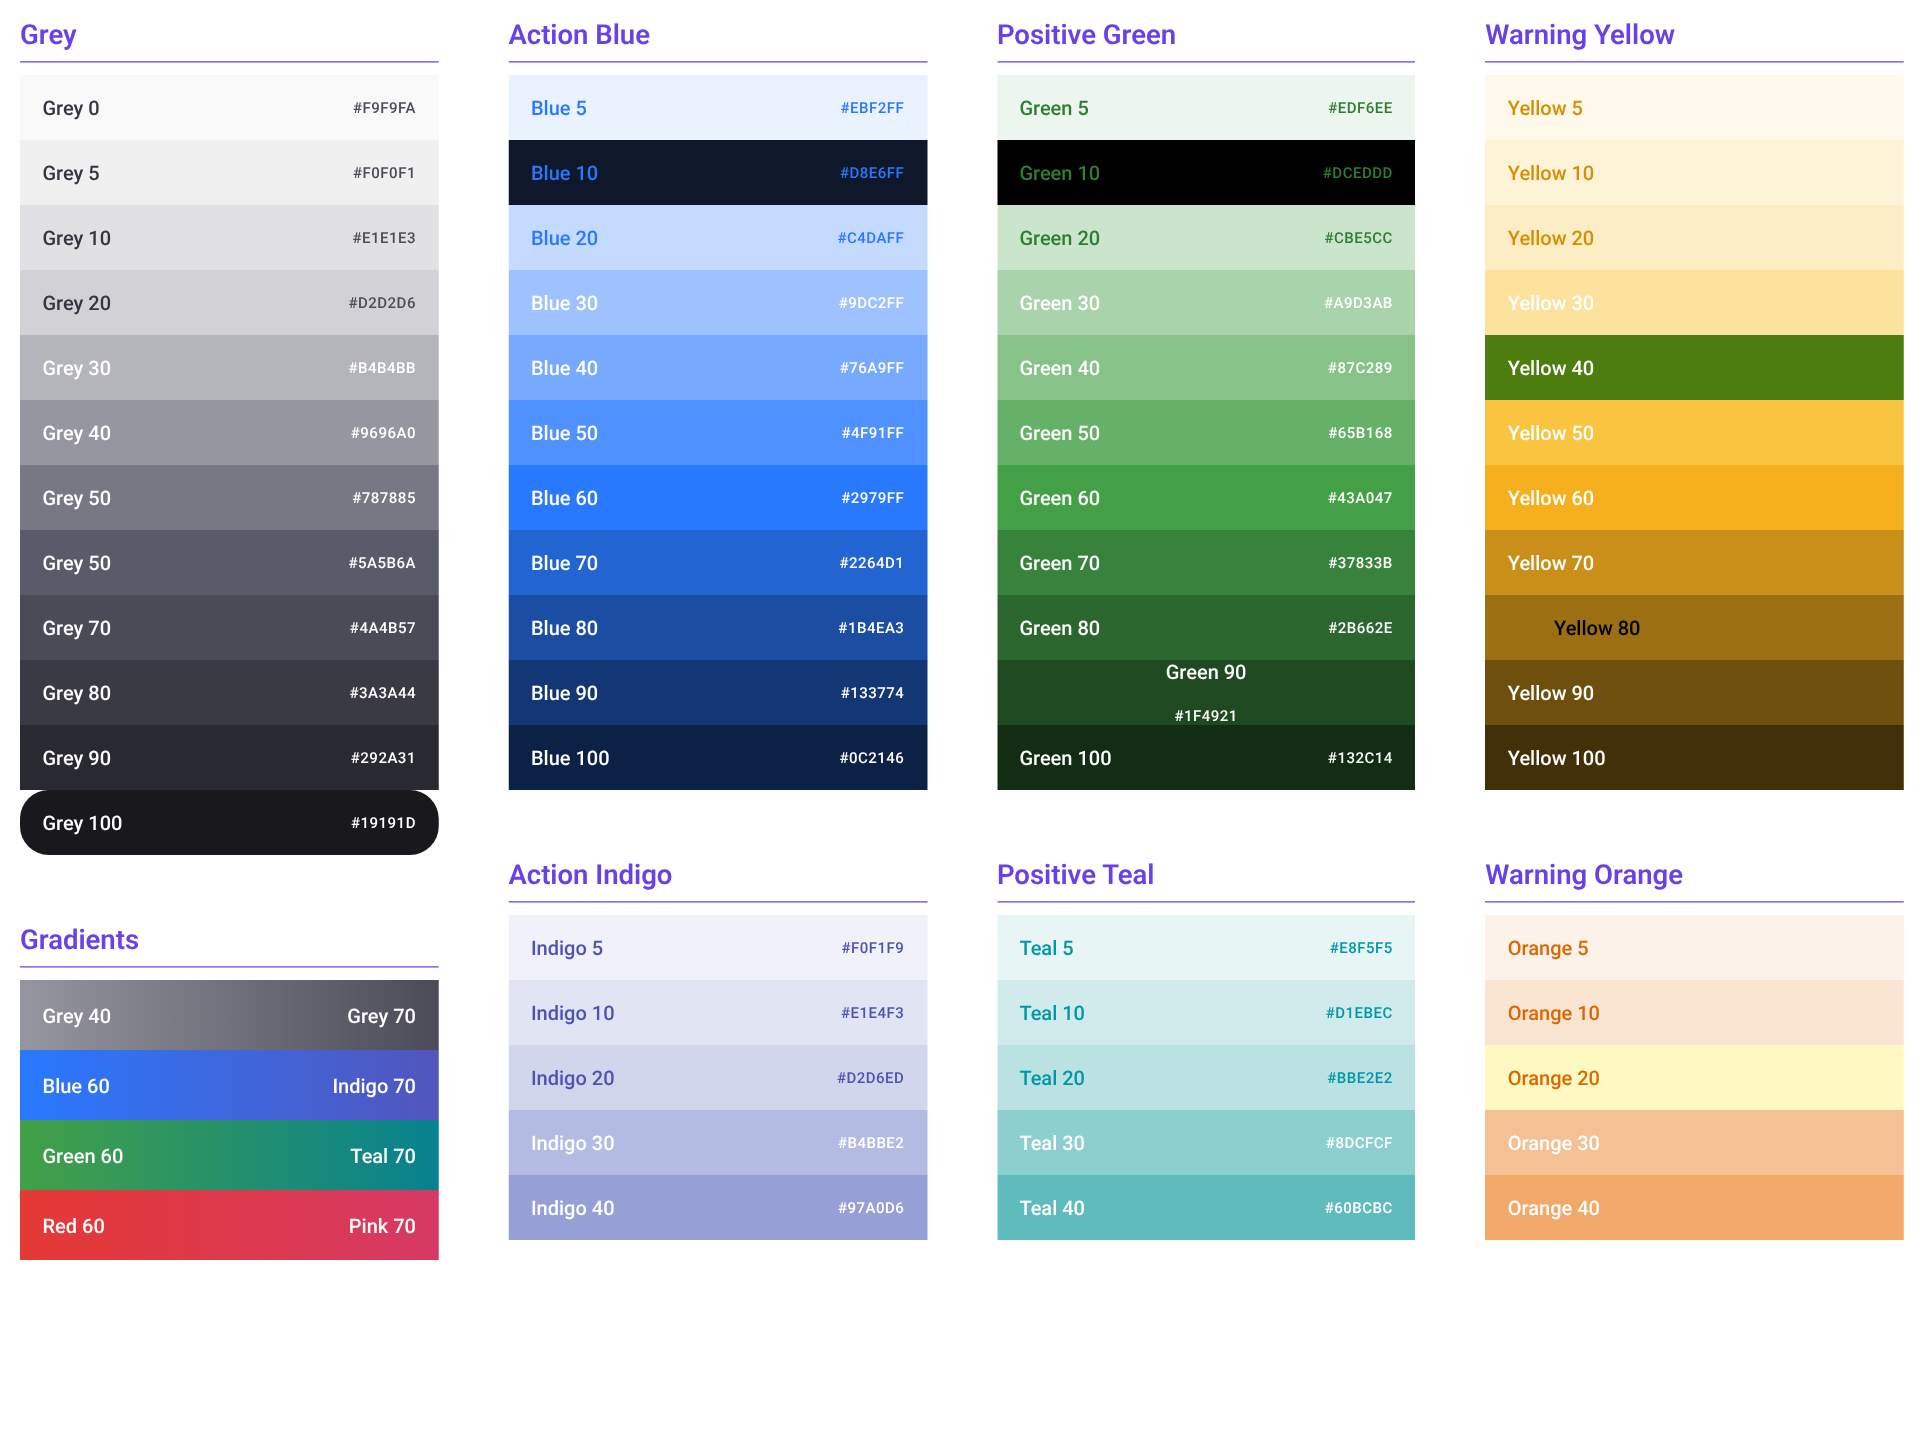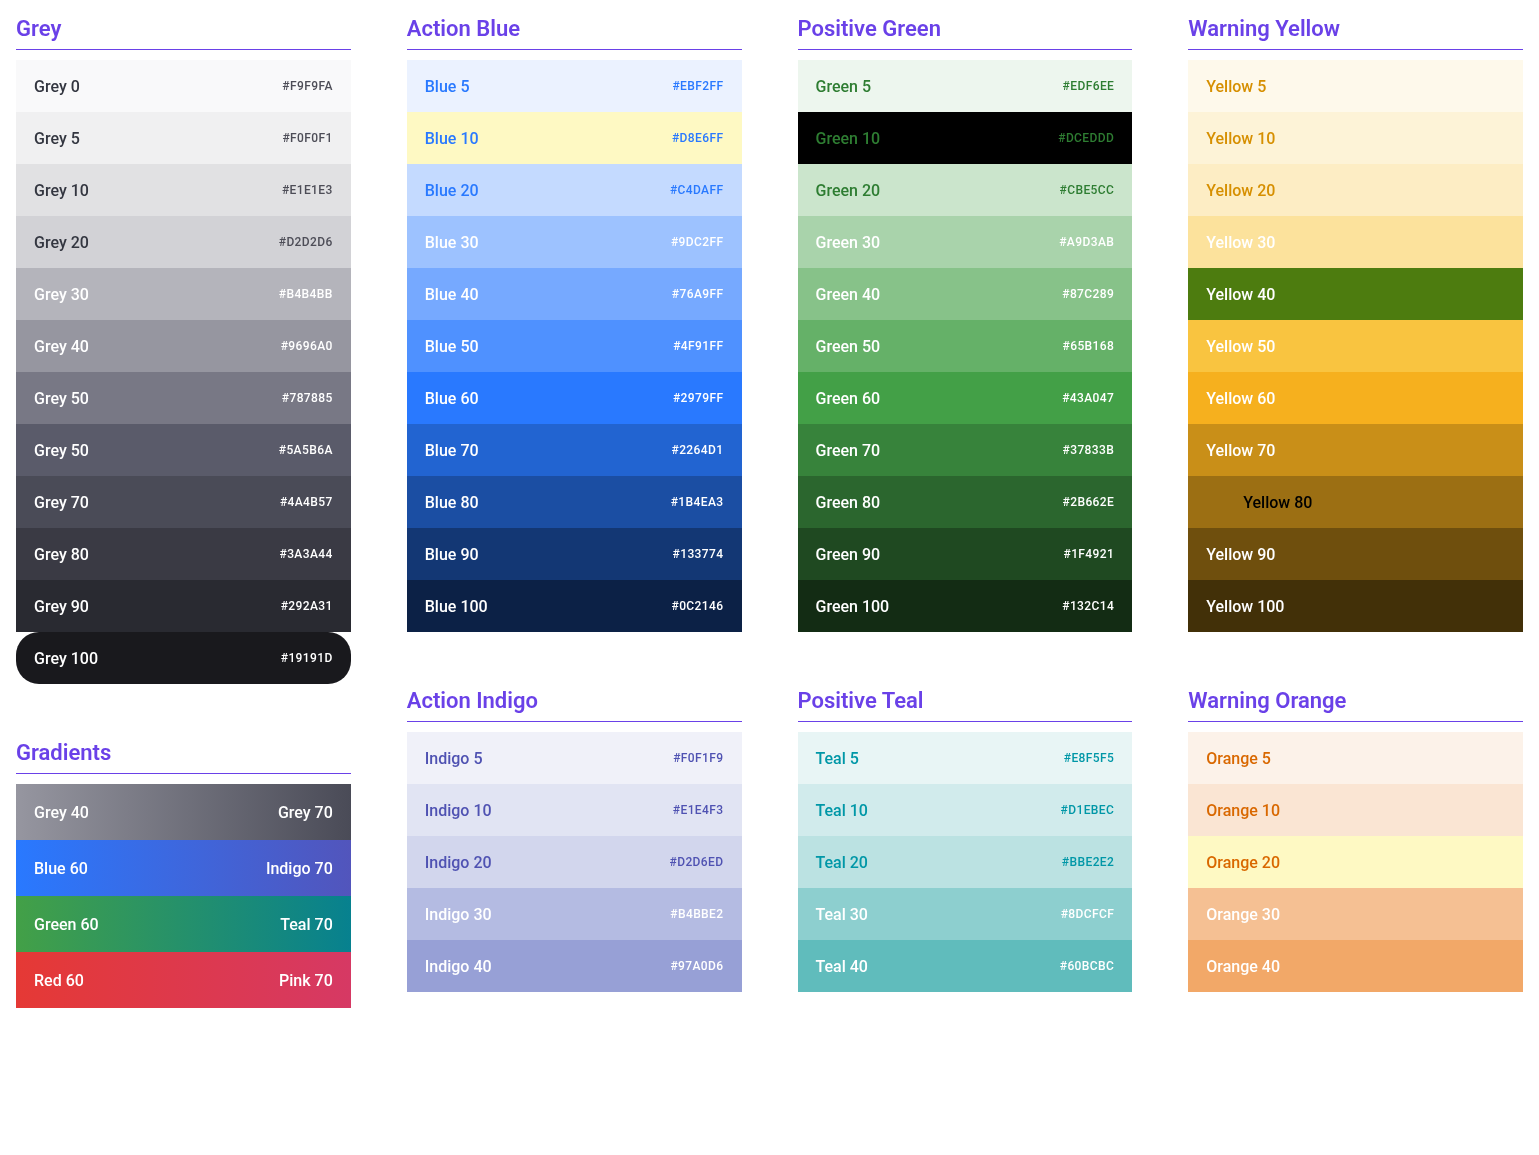--- a/index.html
+++ b/index.html
@@ -126,21 +126,21 @@
         </div>
       </div>
     </div>
     <div class="col">
       <div class="group">
         <div class="group-title">Action Blue</div>
         <div class="swatch" style="background: rgb(235, 242, 255);">
           <span class="label" style="color: rgb(41, 121, 255);">Blue 5</span>
           <span class="hex" style="color: rgb(41, 121, 255);">#EBF2FF</span>
         </div>
-        <div class="swatch" style="background: #fef9c3;">
+        <div class="swatch" style="background: #0f172a;">
           <span class="label" style="color: rgb(41, 121, 255);">Blue 10</span>
           <span class="hex" style="color: rgb(41, 121, 255);">#D8E6FF</span>
         </div>
         <div class="swatch" style="background: rgb(196, 218, 255);">
           <span class="label" style="color: rgb(41, 121, 255);">Blue 20</span>
           <span class="hex" style="color: rgb(41, 121, 255);">#C4DAFF</span>
         </div>
         <div class="swatch" style="background: rgb(157, 194, 255);">
           <span class="label" style="color: rgb(255, 255, 255);">Blue 30</span>
           <span class="hex" style="color: rgb(255, 255, 255);">#9DC2FF</span>
@@ -230,21 +230,21 @@
           <span class="hex" style="color: rgb(255, 255, 255);">#43A047</span>
         </div>
         <div class="swatch" style="background: rgb(55, 131, 59);">
           <span class="label" style="color: rgb(255, 255, 255);">Green 70</span>
           <span class="hex" style="color: rgb(255, 255, 255);">#37833B</span>
         </div>
         <div class="swatch" style="background: rgb(43, 102, 46);">
           <span class="label" style="color: rgb(255, 255, 255);">Green 80</span>
           <span class="hex" style="color: rgb(255, 255, 255);">#2B662E</span>
         </div>
-        <div class="swatch" style="background: rgb(31, 73, 33);">
+        <div class="swatch" style="background: rgb(31, 73, 33); flex-direction: column;">
           <span class="label" style="color: rgb(255, 255, 255);">Green 90</span>
           <span class="hex" style="color: rgb(255, 255, 255);">#1F4921</span>
         </div>
         <div class="swatch" style="background: rgb(19, 44, 20);">
           <span class="label" style="color: rgb(255, 255, 255);">Green 100</span>
           <span class="hex" style="color: rgb(255, 255, 255);">#132C14</span>
         </div>
       </div>
       <div class="group">
         <div class="group-title">Positive Teal</div>

